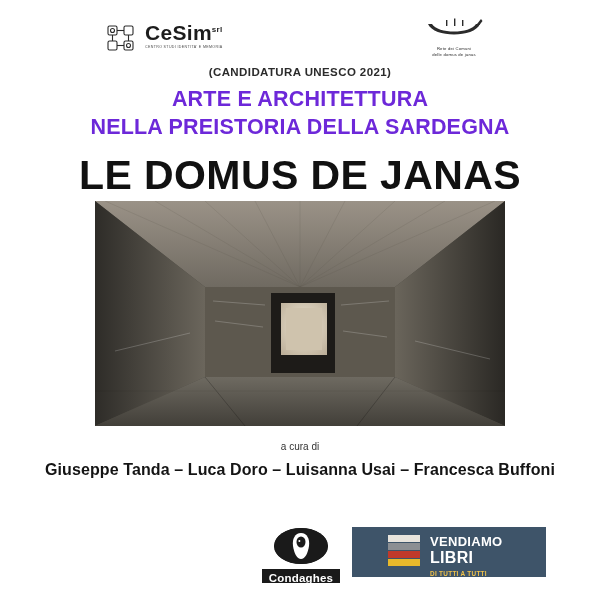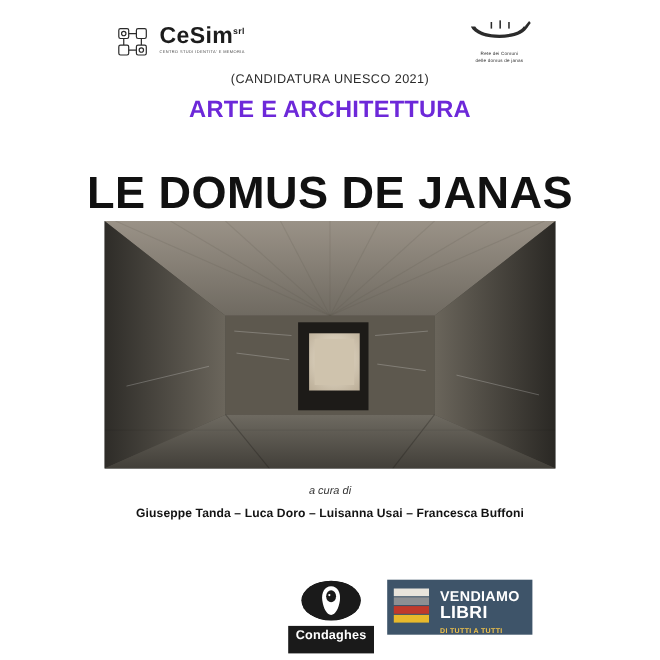--- a/index.html
+++ b/index.html
@@ -78,21 +78,21 @@
     letter-spacing: .2px;
   }
   
   .subtitle-unesco {
     position: absolute;
     top: 66px;
     left: 0;
     width: 600px;
     text-align: center;
     font-size: 11.5px;
-    font-weight: normal;
+    font-weight: bold;
     color: #2b2b2b;
     letter-spacing: .4px;
   }
   .title-block {
     position: absolute;
     top: 86px;
     left: 0;
     width: 600px;
     text-align: center;
   }
@@ -127,29 +127,28 @@
   .cover-photo svg { display: block; }
   
   .curated-label {
     position: absolute;
     top: 441px;
     left: 0;
     width: 600px;
     text-align: center;
     font-size: 10px;
     color: #333333;
-    font-style: italic;
   }
   .editors {
     position: absolute;
     top: 461px;
     left: 0;
     width: 600px;
     text-align: center;
-    font-size: 11px;
+    font-size: 16px;
     font-weight: bold;
     color: #141414;
     letter-spacing: .1px;
   }
   
   .publisher {
     position: absolute;
     left: 258px;
     top: 528px;
     width: 86px;
@@ -161,38 +160,39 @@
     margin: 0 auto;
     border-radius: 50%;
     background: #1a1a1a;
     position: relative;
     overflow: hidden;
   }
   .publisher .oval svg { display: block; }
   .publisher .bar {
     margin: 5px auto 0;
     width: 78px;
-    height: 25px;
+    height: 14px;
     background: #1a1a1a;
     color: #ffffff;
     font-size: 11.5px;
     font-weight: bold;
     line-height: 19px;
     letter-spacing: .2px;
   }
   .vendiamo {
     position: absolute;
     left: 352px;
     top: 527px;
-    width: 132px;
+    width: 164px;
     height: 50px;
     background: #3e5469;
     display: flex;
     align-items: stretch;
     overflow: hidden;
+    padding-left: 30px;
   }
   .vendiamo-books {
     width: 46px;
     position: relative;
     flex: none;
   }
   .vendiamo-books svg { display: block; }
   .vendiamo-txt {
     flex: 1;
     color: #ffffff;
@@ -263,20 +263,21 @@
         <div>delle domus de janas</div>
       </div>
     </div>
 
   </div>
 
   <div class="subtitle-unesco">(CANDIDATURA UNESCO 2021)</div>
 
   <div class="title-block">
     <div class="title-line">ARTE E ARCHITETTURA</div>
+    <div class="title-line">NELLA PREISTORIA DELLA SARDEGNA</div>
   </div>
 
   <div class="main-title">LE DOMUS DE JANAS</div>
 
   <div class="cover-photo">
     <svg width="410" height="225" viewBox="0 0 410 225">
       <defs>
         <linearGradient id="ceil" x1="0" y1="0" x2="0" y2="1">
           <stop offset="0%" stop-color="#9a9287"></stop>
           <stop offset="100%" stop-color="#6f6a61"></stop>

